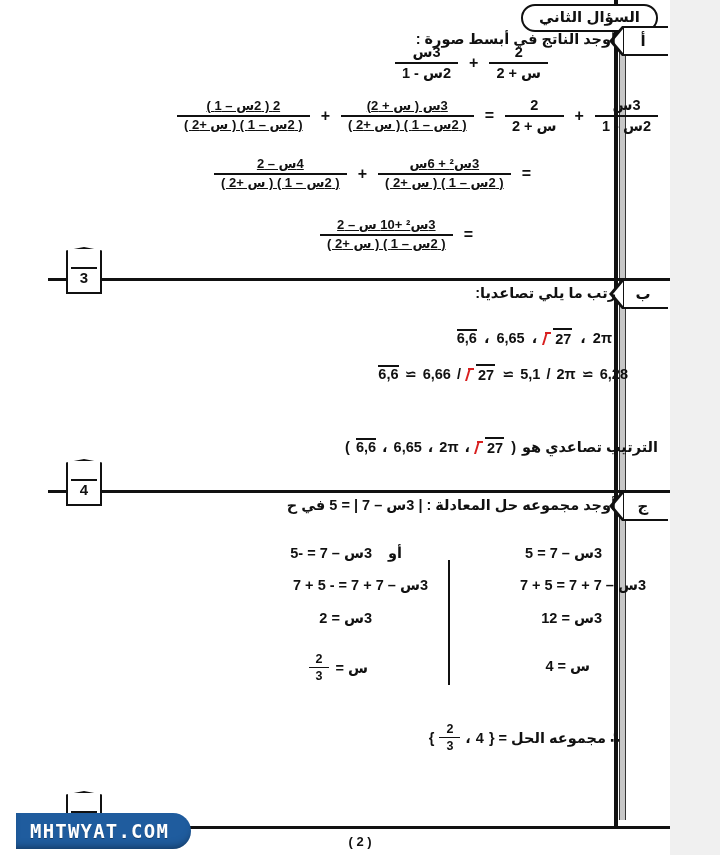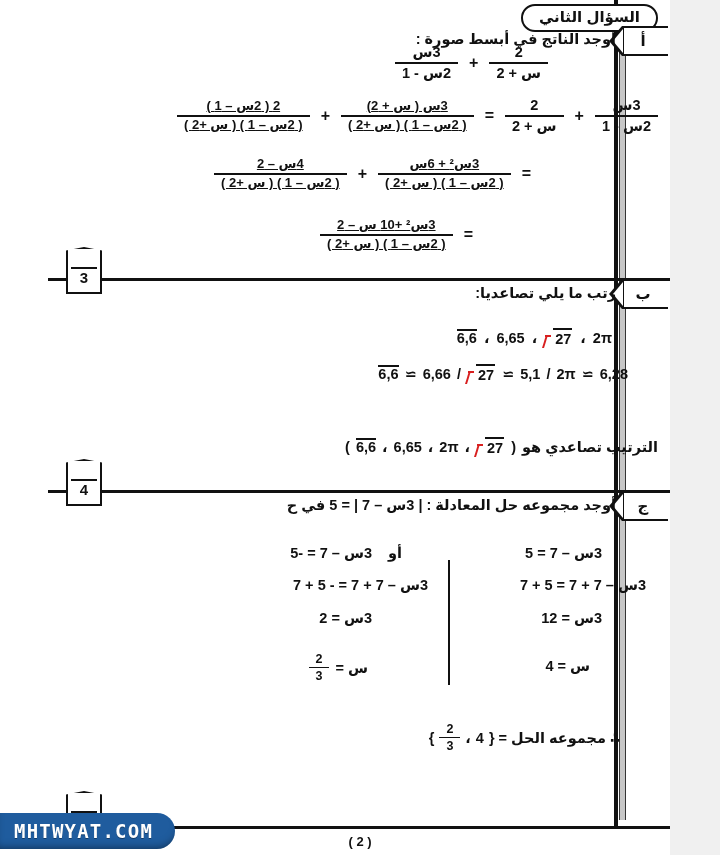--- a/index.html
+++ b/index.html
@@ -133,21 +133,21 @@
     position:absolute;left:10px;top:6px;width:72px;height:72px;
     border-radius:50%;border:1.6px solid #6f6f6f;background:#fff;
   }
   .total-badge .bar{position:absolute;left:28px;top:42px;width:38px;height:2.4px;background:#111;}
   .total-badge .num{
     position:absolute;left:10px;top:44px;width:72px;text-align:center;
     font-size:18px;font-weight:bold;color:#111;
   }
 
   
-  .sqrt{display:inline-flex;align-items:flex-end;direction:ltr;position:relative;padding:0 1px;}
+  .sqrt{display:inline-flex;align-items:center;direction:ltr;position:relative;padding:0 1px;}
   .sqrt .radicand{
     border-top:2px solid #111;padding:0 1px 0 2px;line-height:1.25;
   }
   .sqrt .tick{
     display:inline-block;width:8px;height:13px;position:relative;margin-top:1px;
   }
   .sqrt .tick::before{
     content:"";position:absolute;left:1px;top:0;width:2px;height:13px;
     background:#d81f1f;transform:skewX(-17deg);transform-origin:top;
   }
@@ -163,21 +163,21 @@
 
   
   .pageno{
     position:absolute;left:0;right:0;bottom:6px;text-align:center;
     font-size:13px;font-weight:bold;color:#111;
   }
   .bottom-rule{position:absolute;left:48px;bottom:26px;width:622px;height:3px;background:#111;}
 
   
   .wm{
-    position:absolute;left:0;bottom:6px;
+    position:absolute;left:16px;bottom:6px;
     background:#1f5c9e;
     border-radius:0 18px 18px 0;
     padding:7px 22px 7px 14px;
     box-shadow:inset 0 -6px 10px -6px rgba(0,0,0,.55);
   }
   .wm span{
     color:#ffffff;font-size:19px;font-weight:bold;letter-spacing:1.2px;
     font-family:"DejaVu Sans Mono","Liberation Mono",monospace;
     direction:ltr;display:inline-block;
     text-shadow:0 1px 0 rgba(0,0,0,.35);

